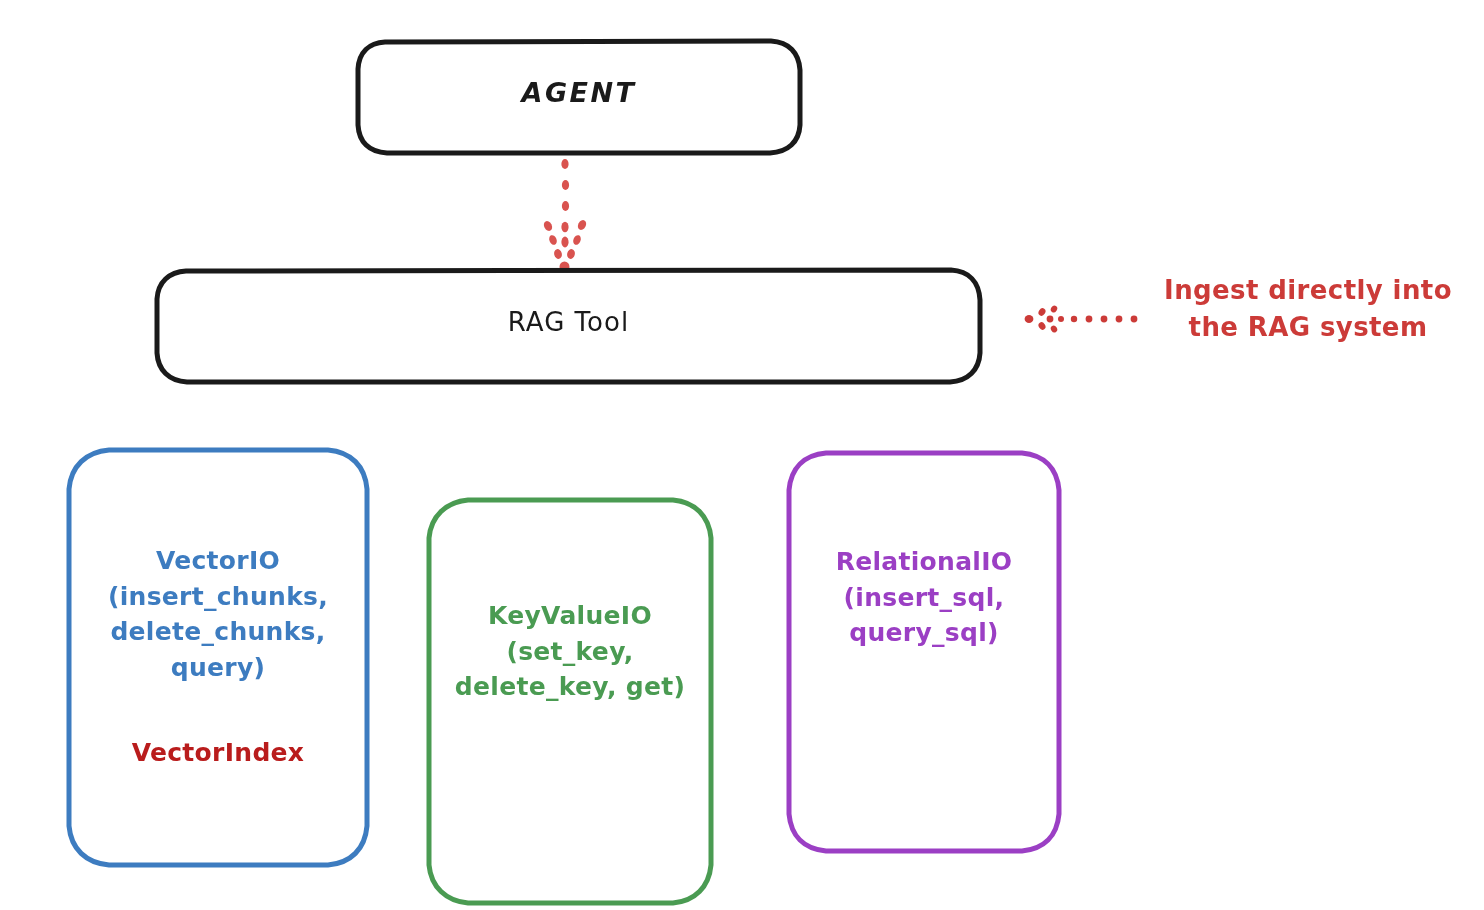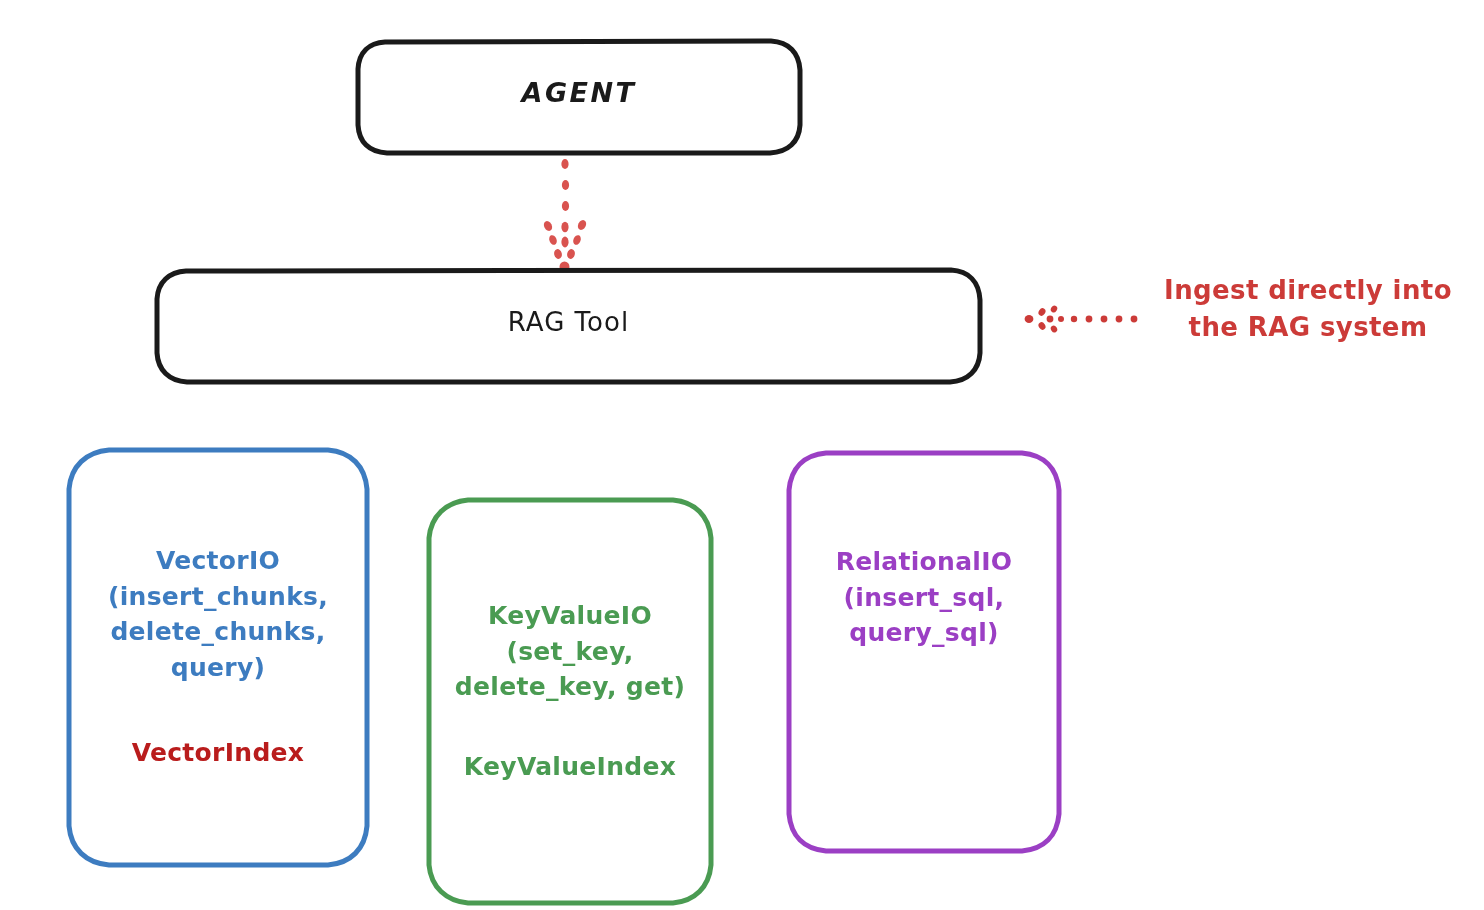--- a/index.html
+++ b/index.html
@@ -216,21 +216,20 @@
     <div class="provider-sub">VectorIndex</div>
   </div>
 
   <div class="node-box" id="keyvalueio-node">
     <svg viewBox="0 0 288 409" preserveAspectRatio="none">
       <path d="M 42 3 L 247 3 C 269 5 283 19 285 41 L 285 368 C 283 390 269 404 247 406 L 42 406 C 20 404 5 390 3 368 L 3 41 C 5 19 20 5 42 3 Z" fill="#ffffff" stroke="#4a9b52" stroke-width="5" stroke-linecap="round" stroke-linejoin="round"></path>
     </svg>
     <div class="provider-label">KeyValueIO
 (set_key,
 delete_key, get)</div>
-    <div class="provider-sub">KeyValueIndex</div>
   </div>
 
   <div class="node-box" id="relationalio-node">
     <svg viewBox="0 0 276 404" preserveAspectRatio="none">
       <path d="M 40 3 L 236 3 C 258 5 271 18 273 40 L 273 364 C 271 386 258 399 236 401 L 40 401 C 18 399 5 386 3 364 L 3 40 C 5 18 18 5 40 3 Z" fill="#ffffff" stroke="#9b3fc4" stroke-width="5" stroke-linecap="round" stroke-linejoin="round"></path>
     </svg>
     <div class="provider-label">RelationalIO
 (insert_sql,
 query_sql)</div>
   </div>

